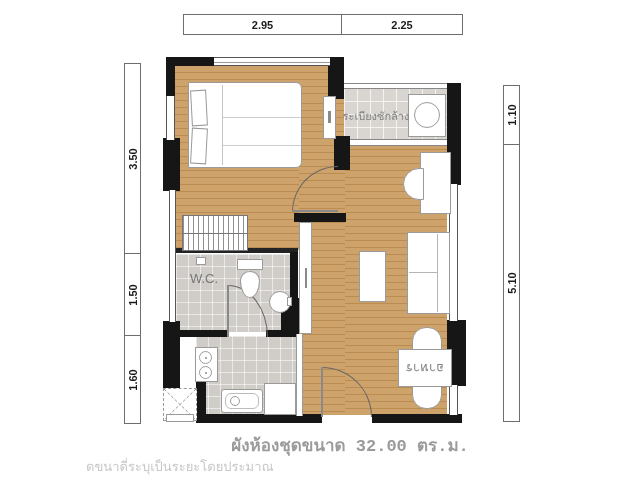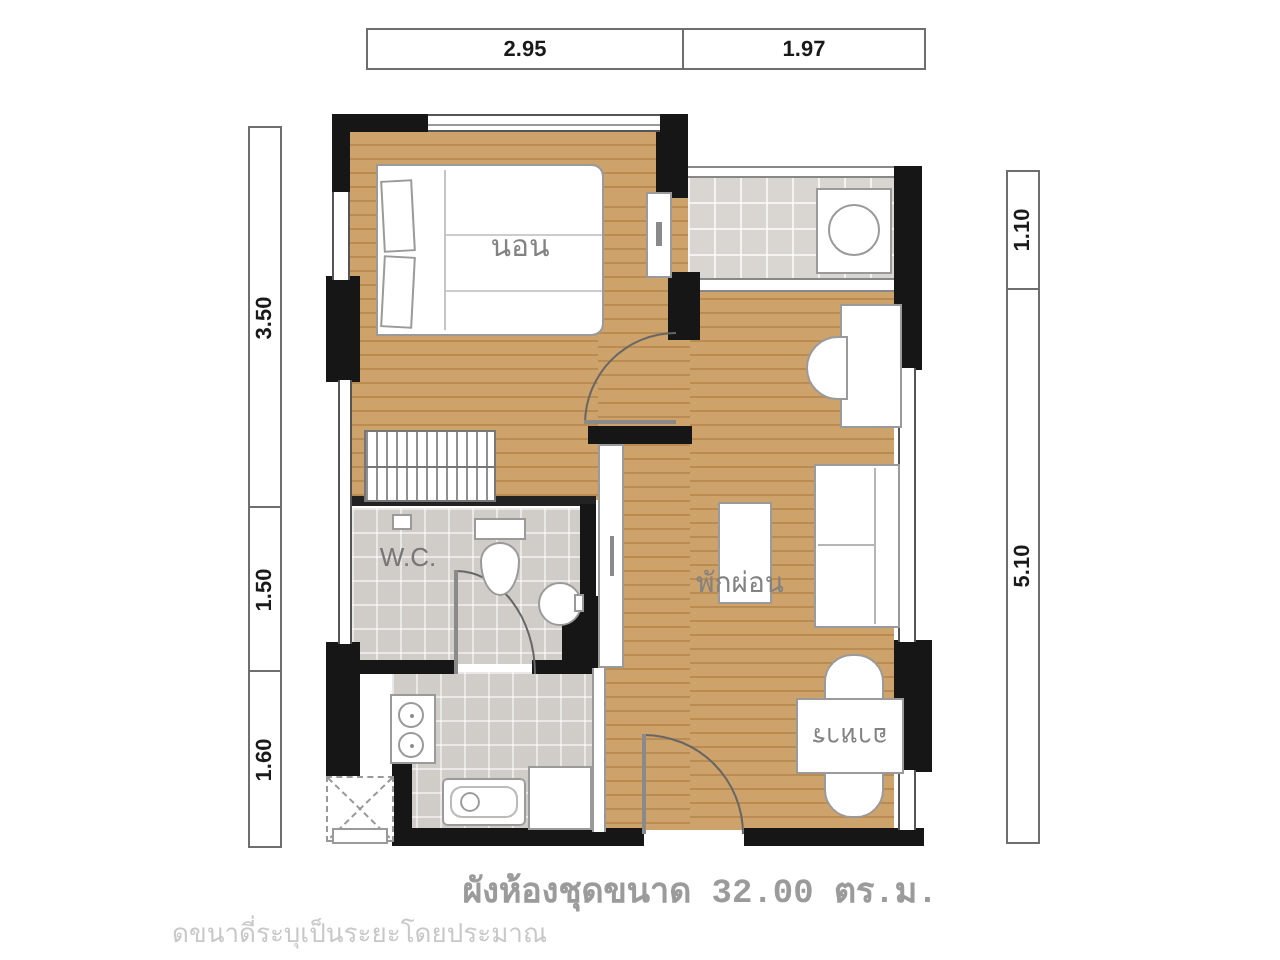--- a/index.html
+++ b/index.html
@@ -42,21 +42,21 @@
 </head>
 <body>
 
 <div id="canvas">
 
   <div class="abs" style="left:183px;top:14px;display:flex;">
     <div class="dimcell" style="width:157px;height:19px;">
         <span>2.95</span>
       </div>
     <div class="dimcell" style="width:120px;height:19px;margin-left:-1px;">
-        <span>1.97</span>
+        <span>2.25</span>
       </div>
   </div>
 
   <div class="abs" style="left:124px;top:63px;">
     <div class="dimcell" style="width:15px;height:189px;">
         <span class="vtext">3.50</span>
       </div>
     <div class="dimcell" style="width:15px;height:81px;margin-top:-1px;">
         <span class="vtext">1.50</span>
       </div>
@@ -123,44 +123,43 @@
   <div class="abs arcNE" style="left:322px;top:367px;width:50px;height:50px;"></div>
   <div class="abs line" style="left:321px;top:367px;width:2px;height:50px;"></div>
 
   <div class="abs furn" style="left:188px;top:82px;width:114px;height:86px;border-radius:0 6px 6px 0;">
     <div class="abs furn" style="left:2px;top:7px;width:16px;height:36px;transform:rotate(-3deg);"></div>
     <div class="abs furn" style="left:2px;top:45px;width:16px;height:36px;transform:rotate(3deg);"></div>
     <div class="abs" style="left:33px;top:2px;width:1px;height:80px;background:#c4c4c4;"></div>
     <div class="abs" style="left:34px;top:34px;width:78px;height:1px;background:#cccccc;"></div>
     <div class="abs" style="left:34px;top:62px;width:78px;height:1px;background:#cccccc;"></div>
   </div>
-  <div class="abs lbl" style="left:225px;top:112px;width:70px;height:22px;font-size:15px;">นอน</div>
   <div class="abs furn hatchV" style="left:182px;top:215px;width:66px;height:36px;border-color:#777;">
     <div class="abs" style="left:0;top:17px;width:64px;height:1px;background:#777;"></div>
   </div>
 
   <div class="abs furn" style="left:196px;top:257px;width:10px;height:8px;"></div>
   <div class="abs furn" style="left:237px;top:259px;width:26px;height:11px;"></div>
   <div class="abs furn" style="left:240px;top:271px;width:20px;height:27px;border-radius:50% 50% 50% 50% / 35% 35% 65% 65%;"></div>
   <div class="abs circ" style="left:269px;top:291px;width:22px;height:22px;"></div>
   <div class="abs furn" style="left:287px;top:297px;width:5px;height:9px;"></div>
   <div class="abs lbl" style="left:186px;top:270px;width:36px;height:16px;font-size:13px;color:#777;">W.C.</div>
 
   <div class="abs furn" style="left:408px;top:94px;width:38px;height:43px;">
     <div class="abs circ" style="left:5px;top:7px;width:26px;height:26px;"></div>
   </div>
+  <div class="abs lbl" style="left:340px;top:106px;width:72px;height:20px;font-size:11px;">ระเบียงซักล้าง</div>
 
   <div class="abs furn" style="left:420px;top:152px;width:31px;height:62px;"></div>
   <div class="abs furn" style="left:403px;top:168px;width:21px;height:32px;border-radius:16px 0 0 16px;"></div>
   <div class="abs furn" style="left:407px;top:232px;width:43px;height:82px;">
     <div class="abs" style="left:29px;top:1px;width:1px;height:78px;background:#b5b5b5;"></div>
     <div class="abs" style="left:1px;top:39px;width:28px;height:1px;background:#b5b5b5;"></div>
   </div>
   <div class="abs furn" style="left:359px;top:251px;width:27px;height:51px;"></div>
-  <div class="abs lbl" style="left:328px;top:280px;width:84px;height:22px;font-size:14px;">พักผ่อน</div>
 
   <div class="abs furn" style="left:412px;top:327px;width:30px;height:27px;border-radius:14px 14px 4px 4px;"></div>
   <div class="abs furn" style="left:412px;top:382px;width:30px;height:27px;border-radius:4px 4px 14px 14px;"></div>
   <div class="abs furn lbl" style="left:398px;top:349px;width:54px;height:38px;font-size:13px;">
     <span style="transform:rotate(180deg);display:inline-block;">อาหาร</span>
   </div>
 
   <div class="abs furn" style="left:195px;top:347px;width:23px;height:35px;">
     <div class="abs circ" style="left:3px;top:3px;width:13px;height:13px;"></div>
     <div class="abs circ" style="left:3px;top:18px;width:13px;height:13px;"></div>

